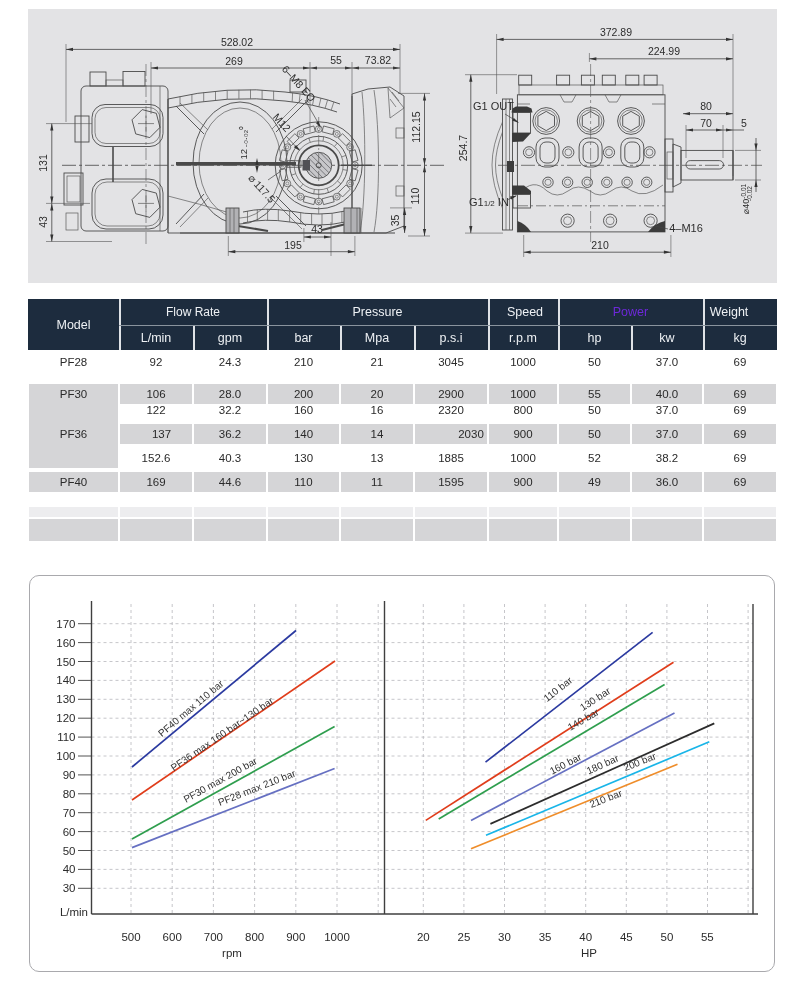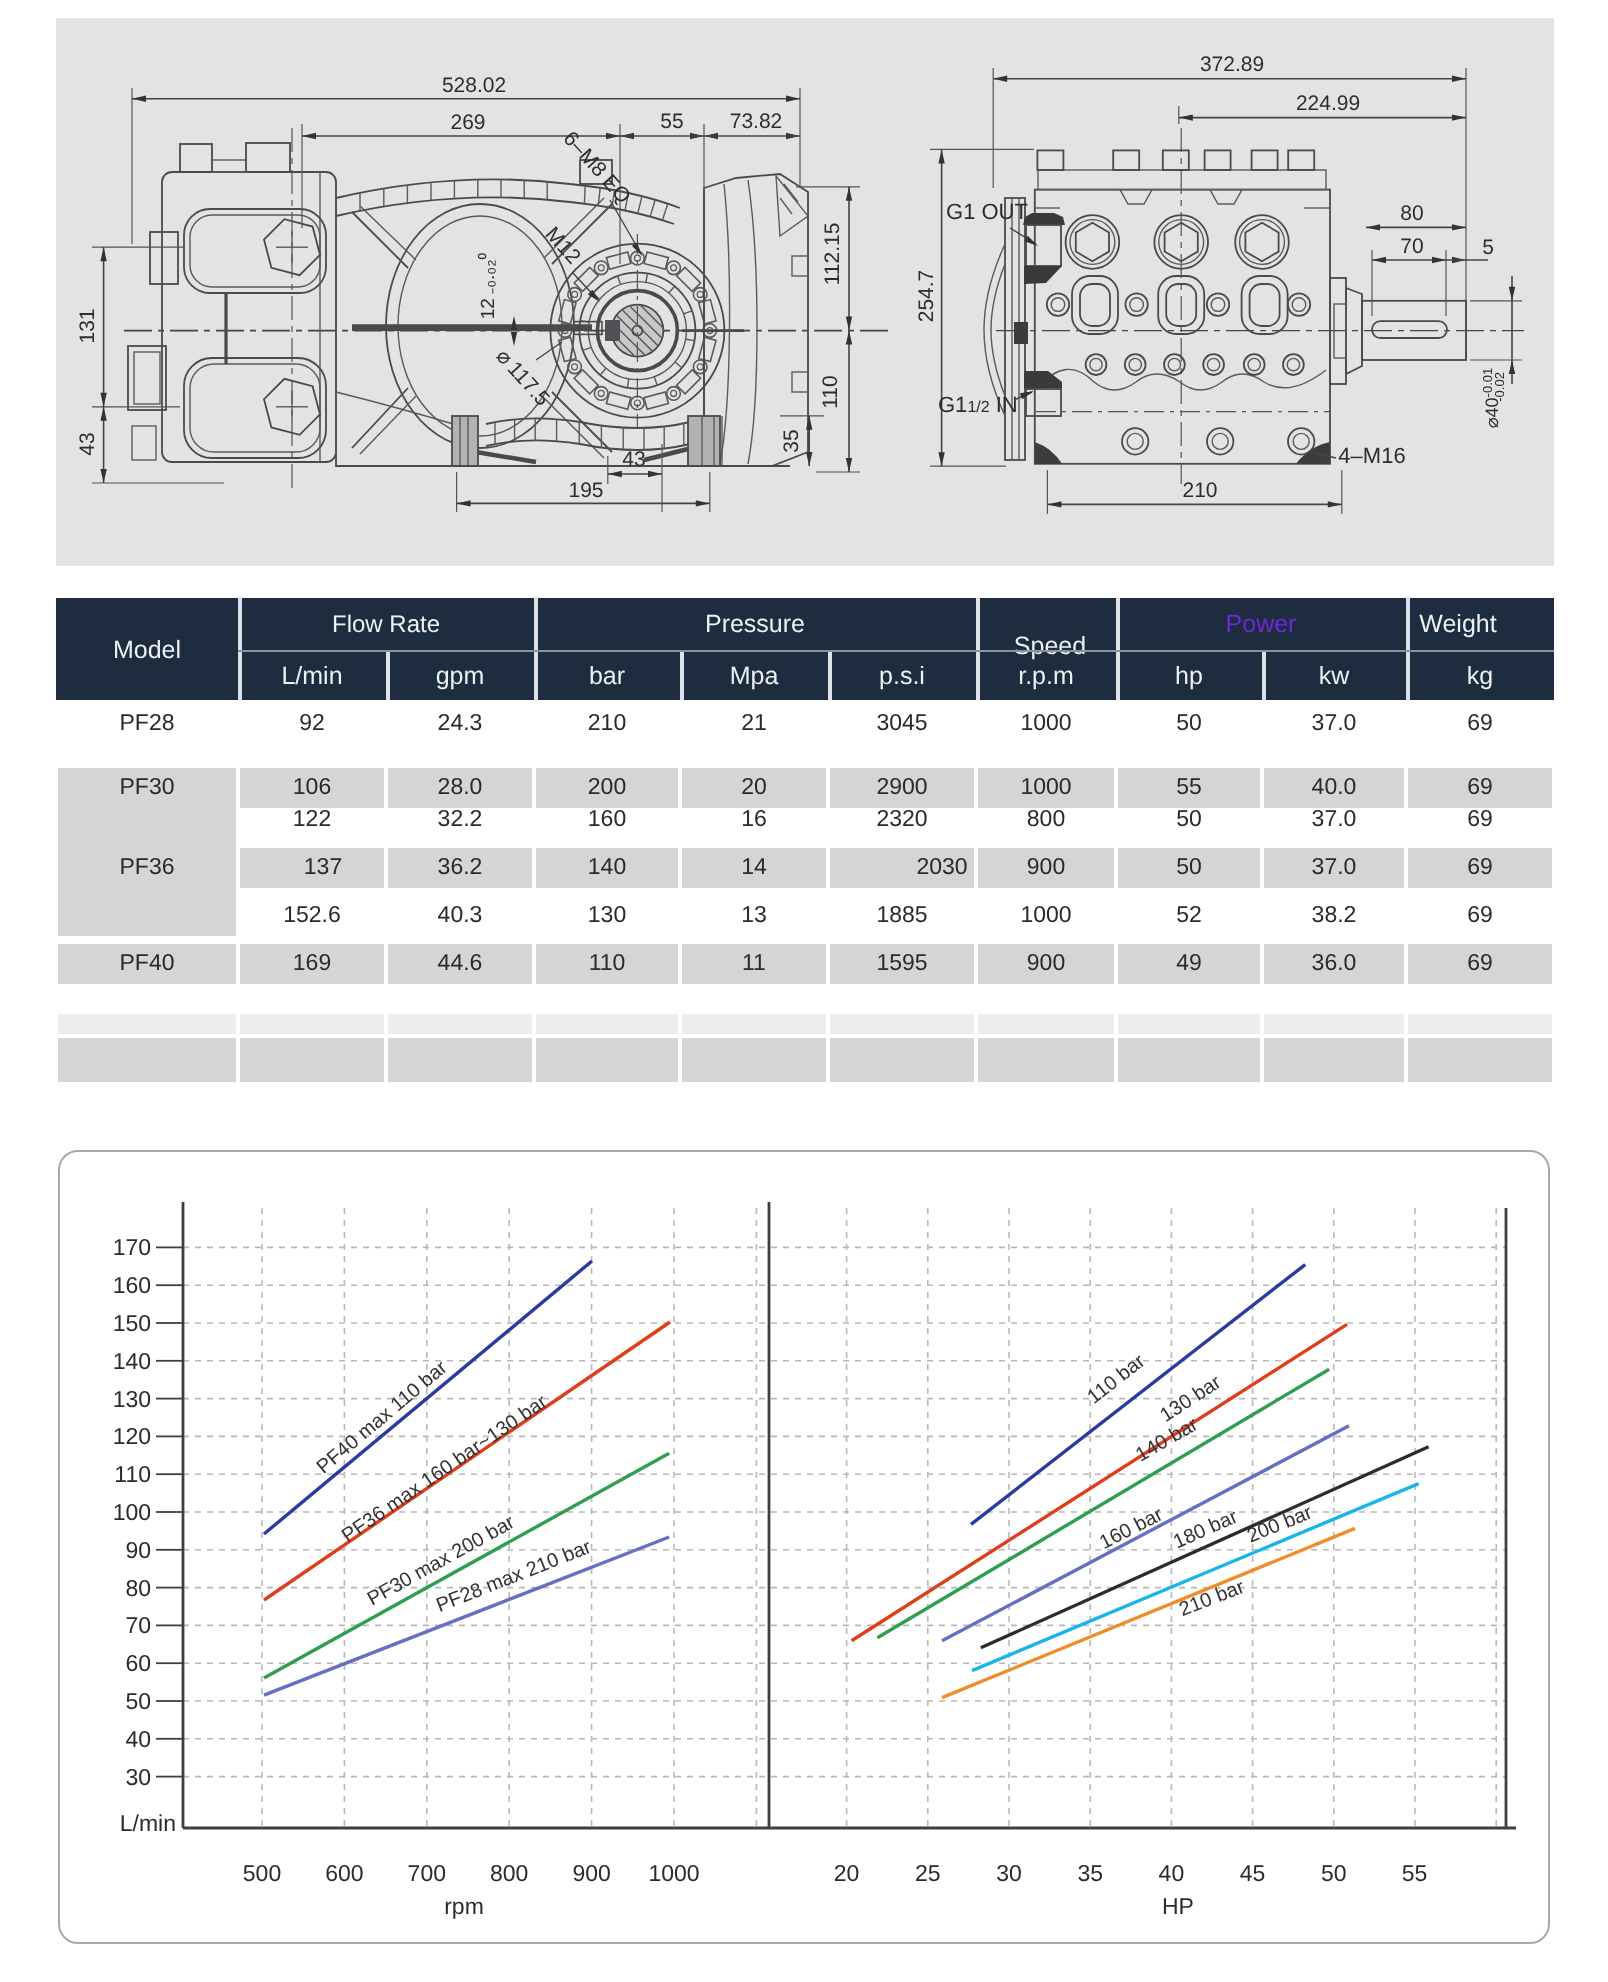--- a/index.html
+++ b/index.html
@@ -492,21 +492,21 @@
 <div class="abs" style="left:0;top:0;width:804px;height:560px;">
 
 <div class="abs" style="left:28px;top:299px;width:749px;height:51px;background:#1d2c3e;"></div>
 
 <div class="cell" style="left:28px;top:299px;width:91px;height:51px;color:#eef1f4;font-size:12.5px;">Model</div>
 
 <div class="cell" style="left:119px;top:299px;width:148px;height:26px;color:#eef1f4;font-size:12px;">Flow Rate</div>
 
 <div class="cell" style="left:267px;top:299px;width:221px;height:26px;color:#eef1f4;font-size:12.5px;">Pressure</div>
 
-<div class="cell" style="left:488px;top:299px;width:74px;height:26px;color:#eef1f4;font-size:12.5px;margin-top:11px;">Speed</div>
+<div class="cell" style="left:488px;top:299px;width:74px;height:26px;color:#eef1f4;font-size:12.5px;">Speed</div>
 
 <div class="cell" style="left:558px;top:299px;width:145px;height:26px;color:#6d28d9;font-size:12.5px;">Power</div>
 
 <div class="cell" style="left:703px;top:299px;width:52px;height:26px;color:#eef1f4;font-size:12.5px;">Weight</div>
 
 <div class="cell" style="left:119px;top:325px;width:74px;height:25px;color:#eef1f4;font-size:12.5px;">L/min</div>
 
 <div class="cell" style="left:193px;top:325px;width:74px;height:25px;color:#eef1f4;font-size:12.5px;">gpm</div>
 
 <div class="cell" style="left:267px;top:325px;width:73px;height:25px;color:#eef1f4;font-size:12.5px;">bar</div>

